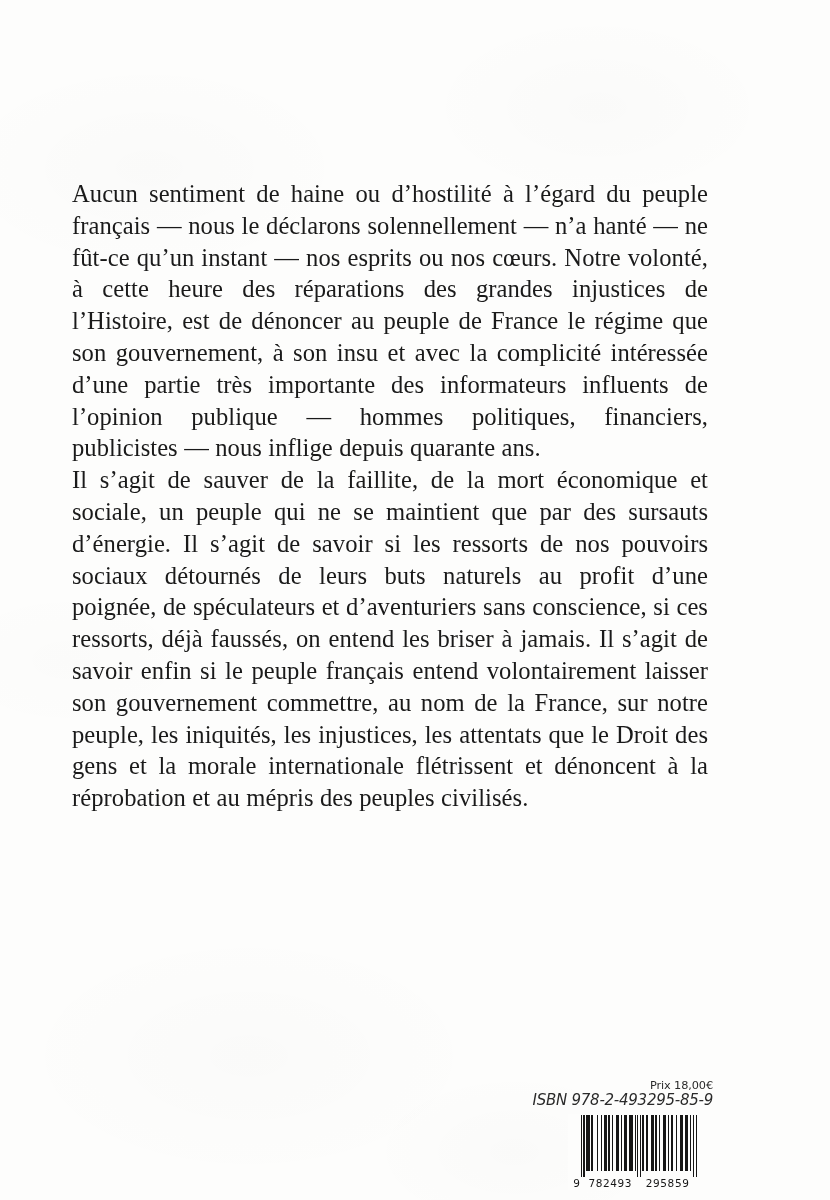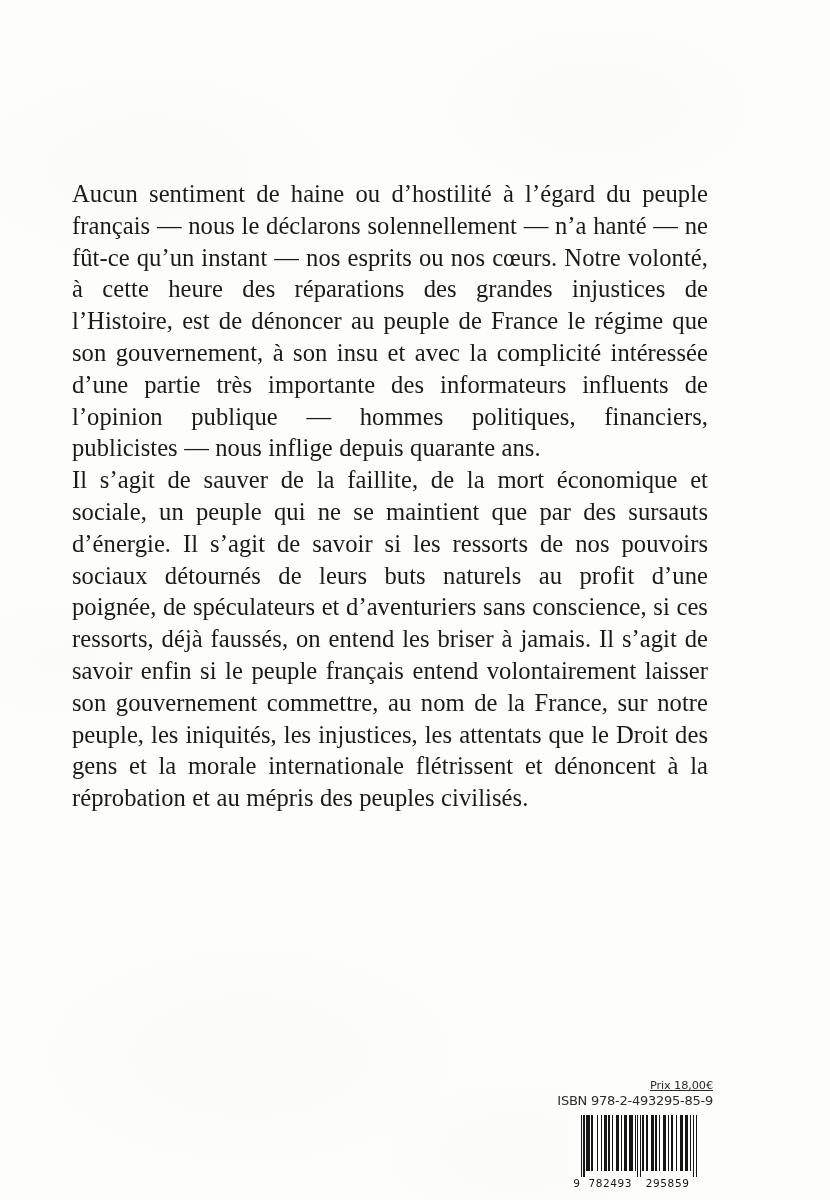--- a/index.html
+++ b/index.html
@@ -62,28 +62,28 @@
     text-align: right;
     font-family: "DejaVu Sans", "Liberation Sans", sans-serif;
     color: #2b2b2b;
   }
 
   .colophon .price-line {
     font-size: 11.3px;
     line-height: 15px;
     letter-spacing: -0.1px;
     white-space: nowrap;
-    text-decoration: underline;
   }
 
   .colophon .isbn-line {
-    font-size: 13px;
+    font-size: 15px;
     line-height: 15px;
     letter-spacing: -0.25px;
     white-space: nowrap;
+    font-style: italic;
   }
 
   .barcode-wrap {
     position: absolute;
     left: 568px;
     top: 1114px;
     width: 148px;
     height: 76px;
   }
 

